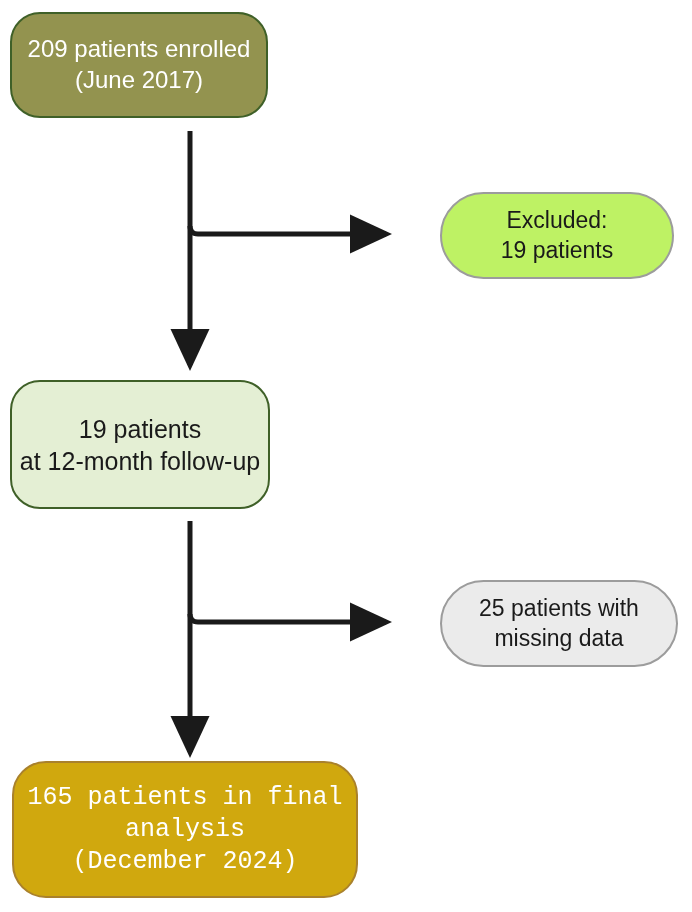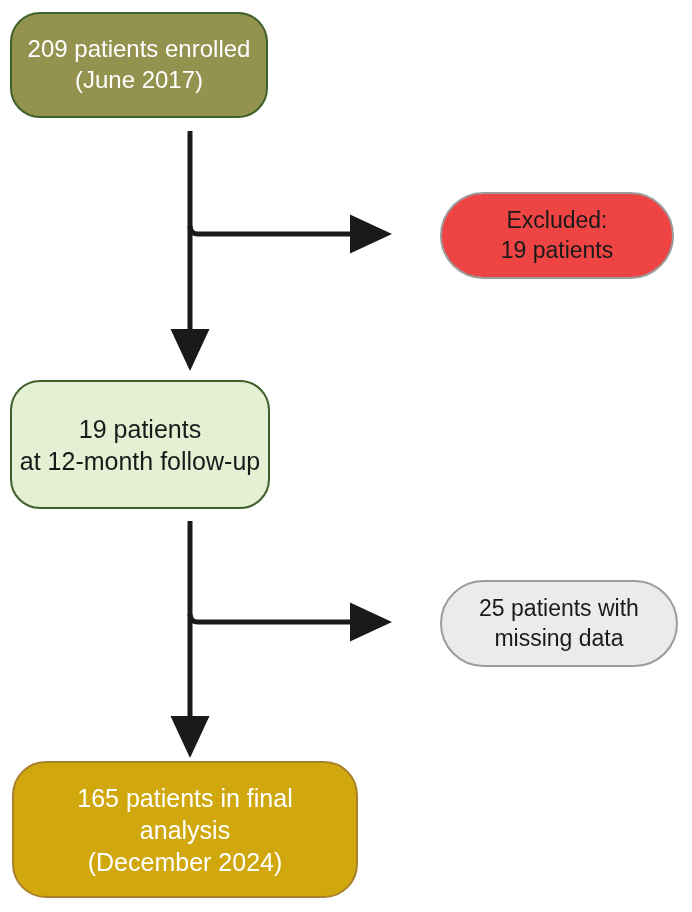--- a/index.html
+++ b/index.html
@@ -49,25 +49,26 @@
     font-size: 25px;
   }
   .node-final {
     left: 12px;  top: 761px;
     width: 346px; height: 137px;
     background: #d0a80e;
     border: 2.5px solid #a9812c;
     border-radius: 34px;
     color: #ffffff;
     font-size: 25px;
+    font-family: Liberation Mono, monospace;
   }
   .node-excluded {
     left: 440px; top: 192px;
     width: 234px; height: 87px;
-    background: #ef4444;
+    background: #bef264;
     border: 2px solid #9c9c9c;
     border-radius: 44px;
     color: #1a1a1a;
     font-size: 23px;
   }
   .node-missing {
     left: 440px; top: 580px;
     width: 238px; height: 87px;
     background: #ebebeb;
     border: 2px solid #9c9c9c;

